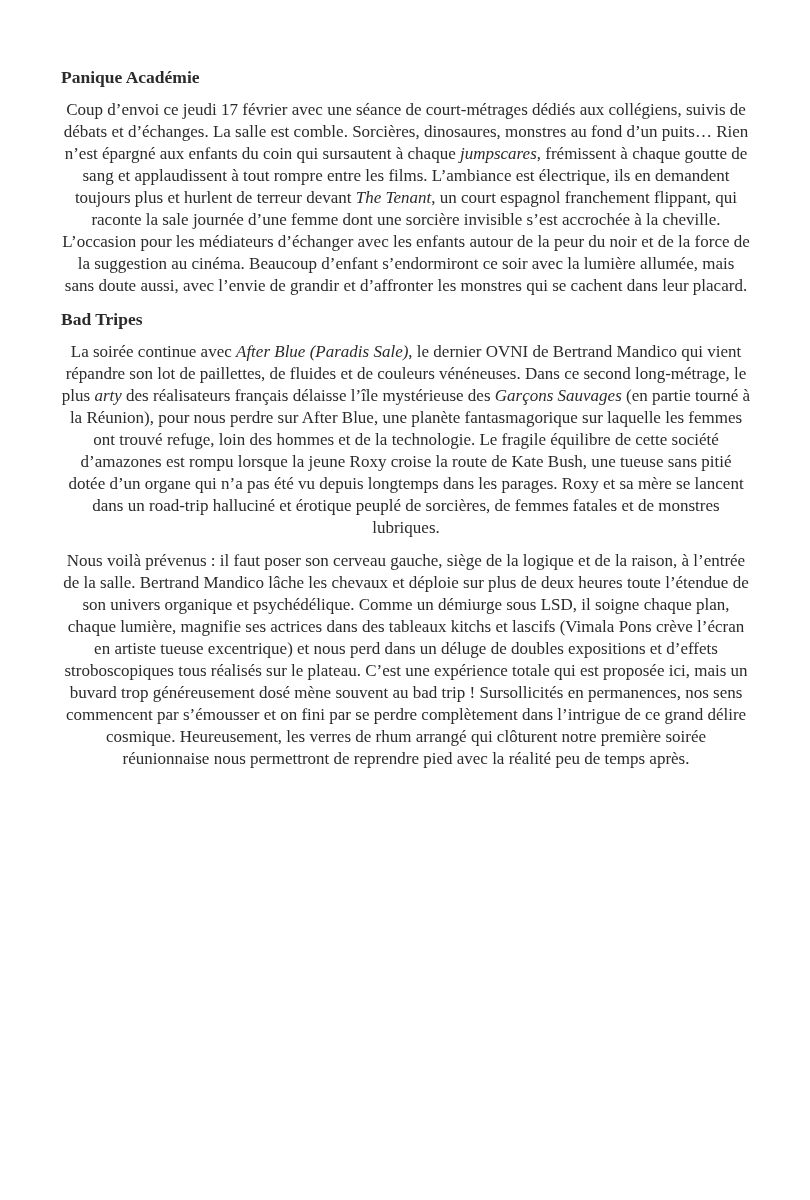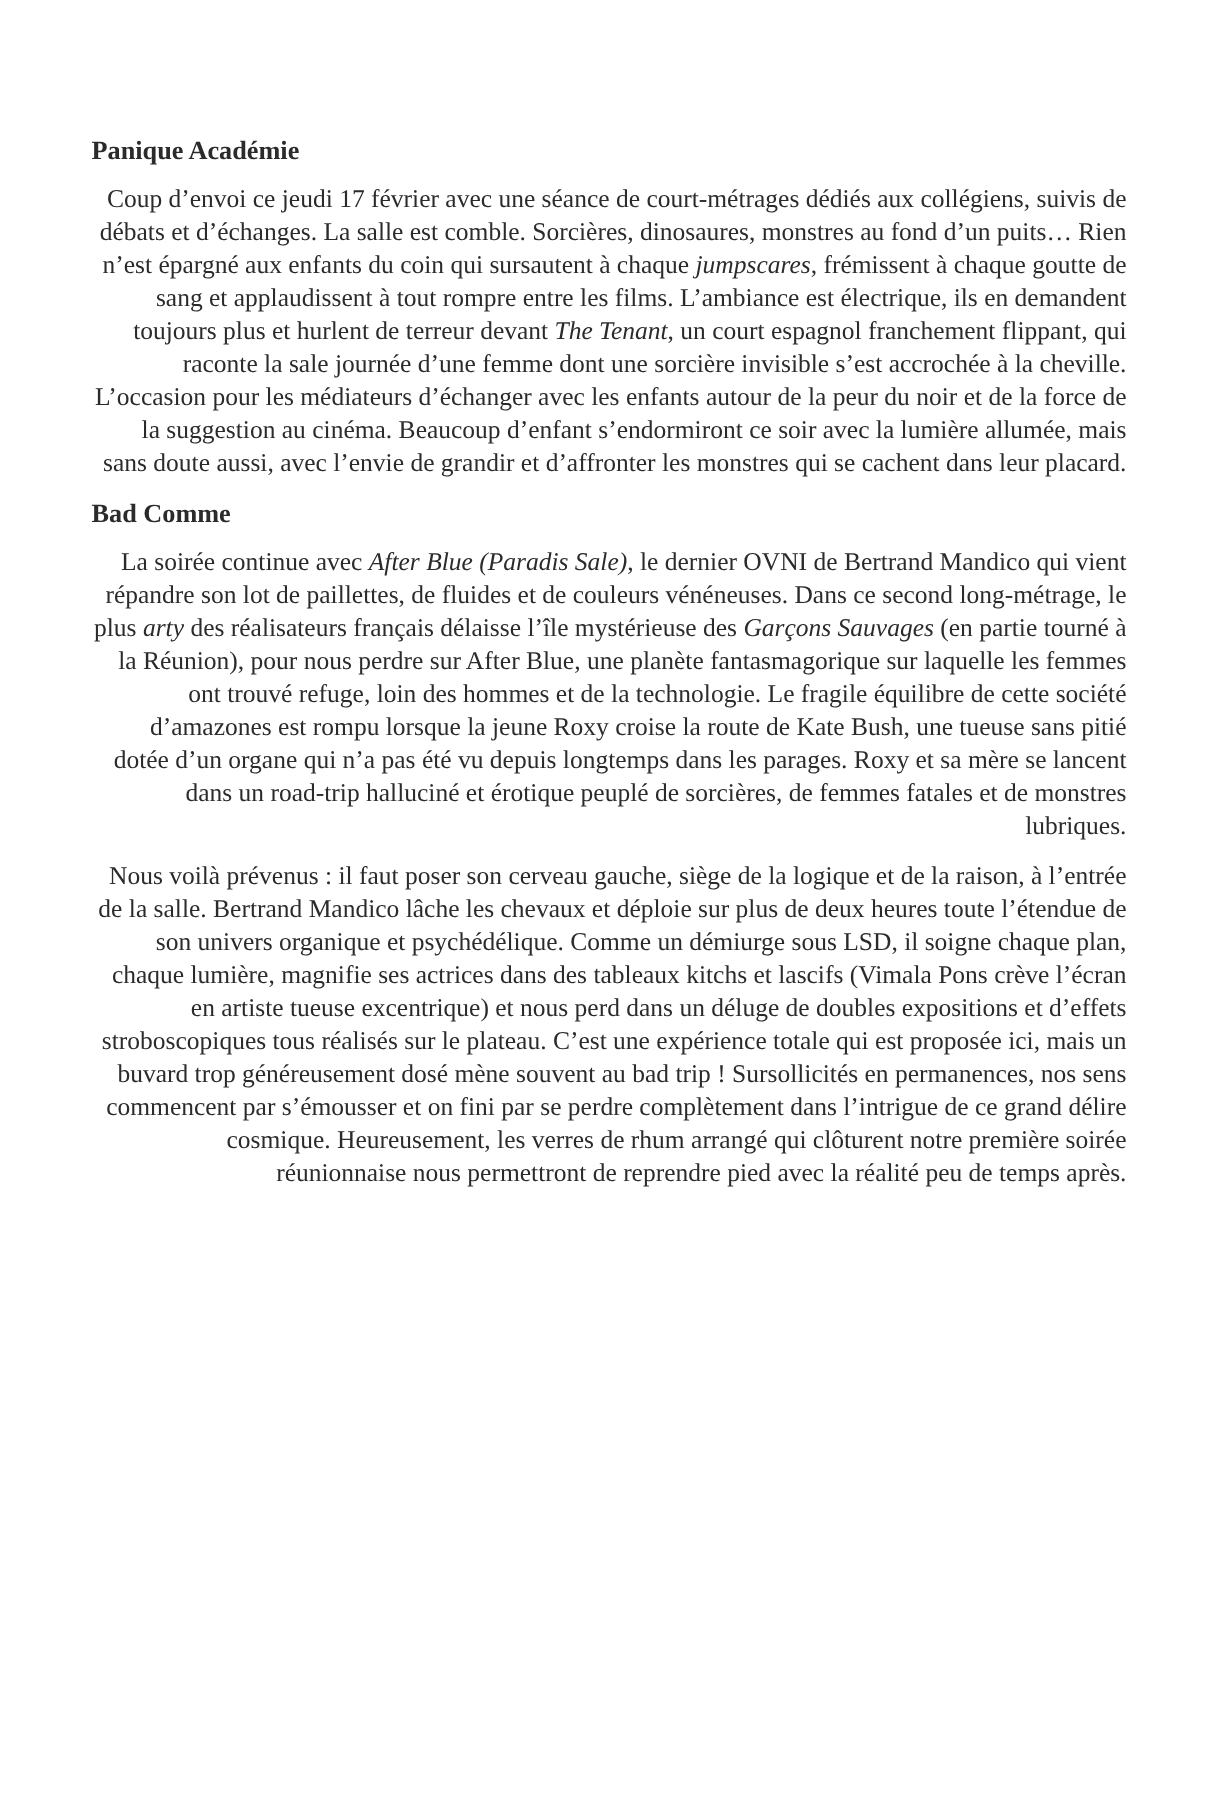--- a/index.html
+++ b/index.html
@@ -16,55 +16,55 @@
     height: 1200px;
     background: var(--bg-color);
     overflow: hidden;
   }
   .page {
     width: 810px;
     height: 1200px;
     background: var(--bg-color);
   }
   .content {
-    padding-top: 89px;
+    padding-top: 66px;
     padding-left: 61px;
     width: 751px; 
     font-family: "Liberation Serif", "DejaVu Serif", serif;
     font-size: 17px;
     line-height: 22px;
     color: var(--text-color);
     text-rendering: optimizeLegibility;
   }
   .content h3 {
     font-size: 17.5px;
     line-height: 22px;
     font-weight: bold;
     margin: 0 0 11px 0;
     color: var(--text-color);
   }
   .content p {
     margin: 0 0 11px 0;
     max-width: 690px;
-    text-align: right;
+    text-align: center;
   }
   .content p em { font-style: italic; }
   .content p strong { font-weight: normal; }
 </style>
 </head>
 <body>
 
 <div class="page">
   <article class="content">
 
     <section>
       <h3>Panique Académie</h3>
       <p><span>Coup d’envoi ce jeudi 17 février avec une séance de court-métrages dédiés aux collégiens, suivis de débats et d’échanges. La salle est comble. Sorcières, dinosaures, monstres au fond d’un puits… Rien n’est épargné aux enfants du coin qui sursautent à chaque </span><em>jumpscares</em><span>, frémissent à chaque goutte de sang et applaudissent à tout rompre entre les films. L’ambiance est électrique, ils en demandent toujours plus et hurlent de terreur devant </span><em>The Tenant</em><span>, un court espagnol franchement flippant, qui raconte la sale journée d’une femme dont une sorcière invisible s’est accrochée à la cheville. L’occasion pour les médiateurs d’échanger avec les enfants autour de la peur du noir et de la force de la suggestion au cinéma. Beaucoup d’enfant s’endormiront ce soir avec la lumière allumée, mais sans doute aussi, avec l’envie de grandir et d’affronter les monstres qui se cachent dans leur placard.</span></p>
     </section>
 
     <section>
-      <h3>Bad Comme</h3>
+      <h3>Bad Tripes</h3>
       <p><span>La soirée continue avec </span><em>After Blue (Paradis Sale)</em><span>, le dernier OVNI de </span><strong>Bertrand Mandico</strong><span> qui vient répandre son lot de paillettes, de fluides et de couleurs vénéneuses. Dans ce second long-métrage, le plus </span><em>arty</em><span> des réalisateurs français délaisse l’île mystérieuse des </span><em>Garçons Sauvages</em><span> (en partie tourné à la Réunion), pour nous perdre sur After Blue, une planète fantasmagorique sur laquelle les femmes ont trouvé refuge, loin des hommes et de la technologie. Le fragile équilibre de cette société d’amazones est rompu lorsque la jeune Roxy croise la route de Kate Bush, une tueuse sans pitié dotée d’un organe qui n’a pas été vu depuis longtemps dans les parages. Roxy et sa mère se lancent dans un road-trip halluciné et érotique peuplé de sorcières, de femmes fatales et de monstres lubriques.</span></p>
       <p><span>Nous voilà prévenus : il faut poser son cerveau gauche, siège de la logique et de la raison, à l’entrée de la salle. </span><strong>Bertrand Mandico</strong><span> lâche les chevaux et déploie sur plus de deux heures toute l’étendue de son univers organique et psychédélique. Comme un démiurge sous LSD, il soigne chaque plan, chaque lumière, magnifie ses actrices dans des tableaux kitchs et lascifs (</span><strong>Vimala Pons</strong><span> crève l’écran en artiste tueuse excentrique) et nous perd dans un déluge de doubles expositions et d’effets stroboscopiques tous réalisés sur le plateau. C’est une expérience totale qui est proposée ici, mais un buvard trop généreusement dosé mène souvent au bad trip ! Sursollicités en permanences, nos sens commencent par s’émousser et on fini par se perdre complètement dans l’intrigue de ce grand délire cosmique. Heureusement, les verres de rhum arrangé qui clôturent notre première soirée réunionnaise nous permettront de reprendre pied avec la réalité peu de temps après.</span></p>
     </section>
 
   </article>
 </div>
 
 </body></html>

